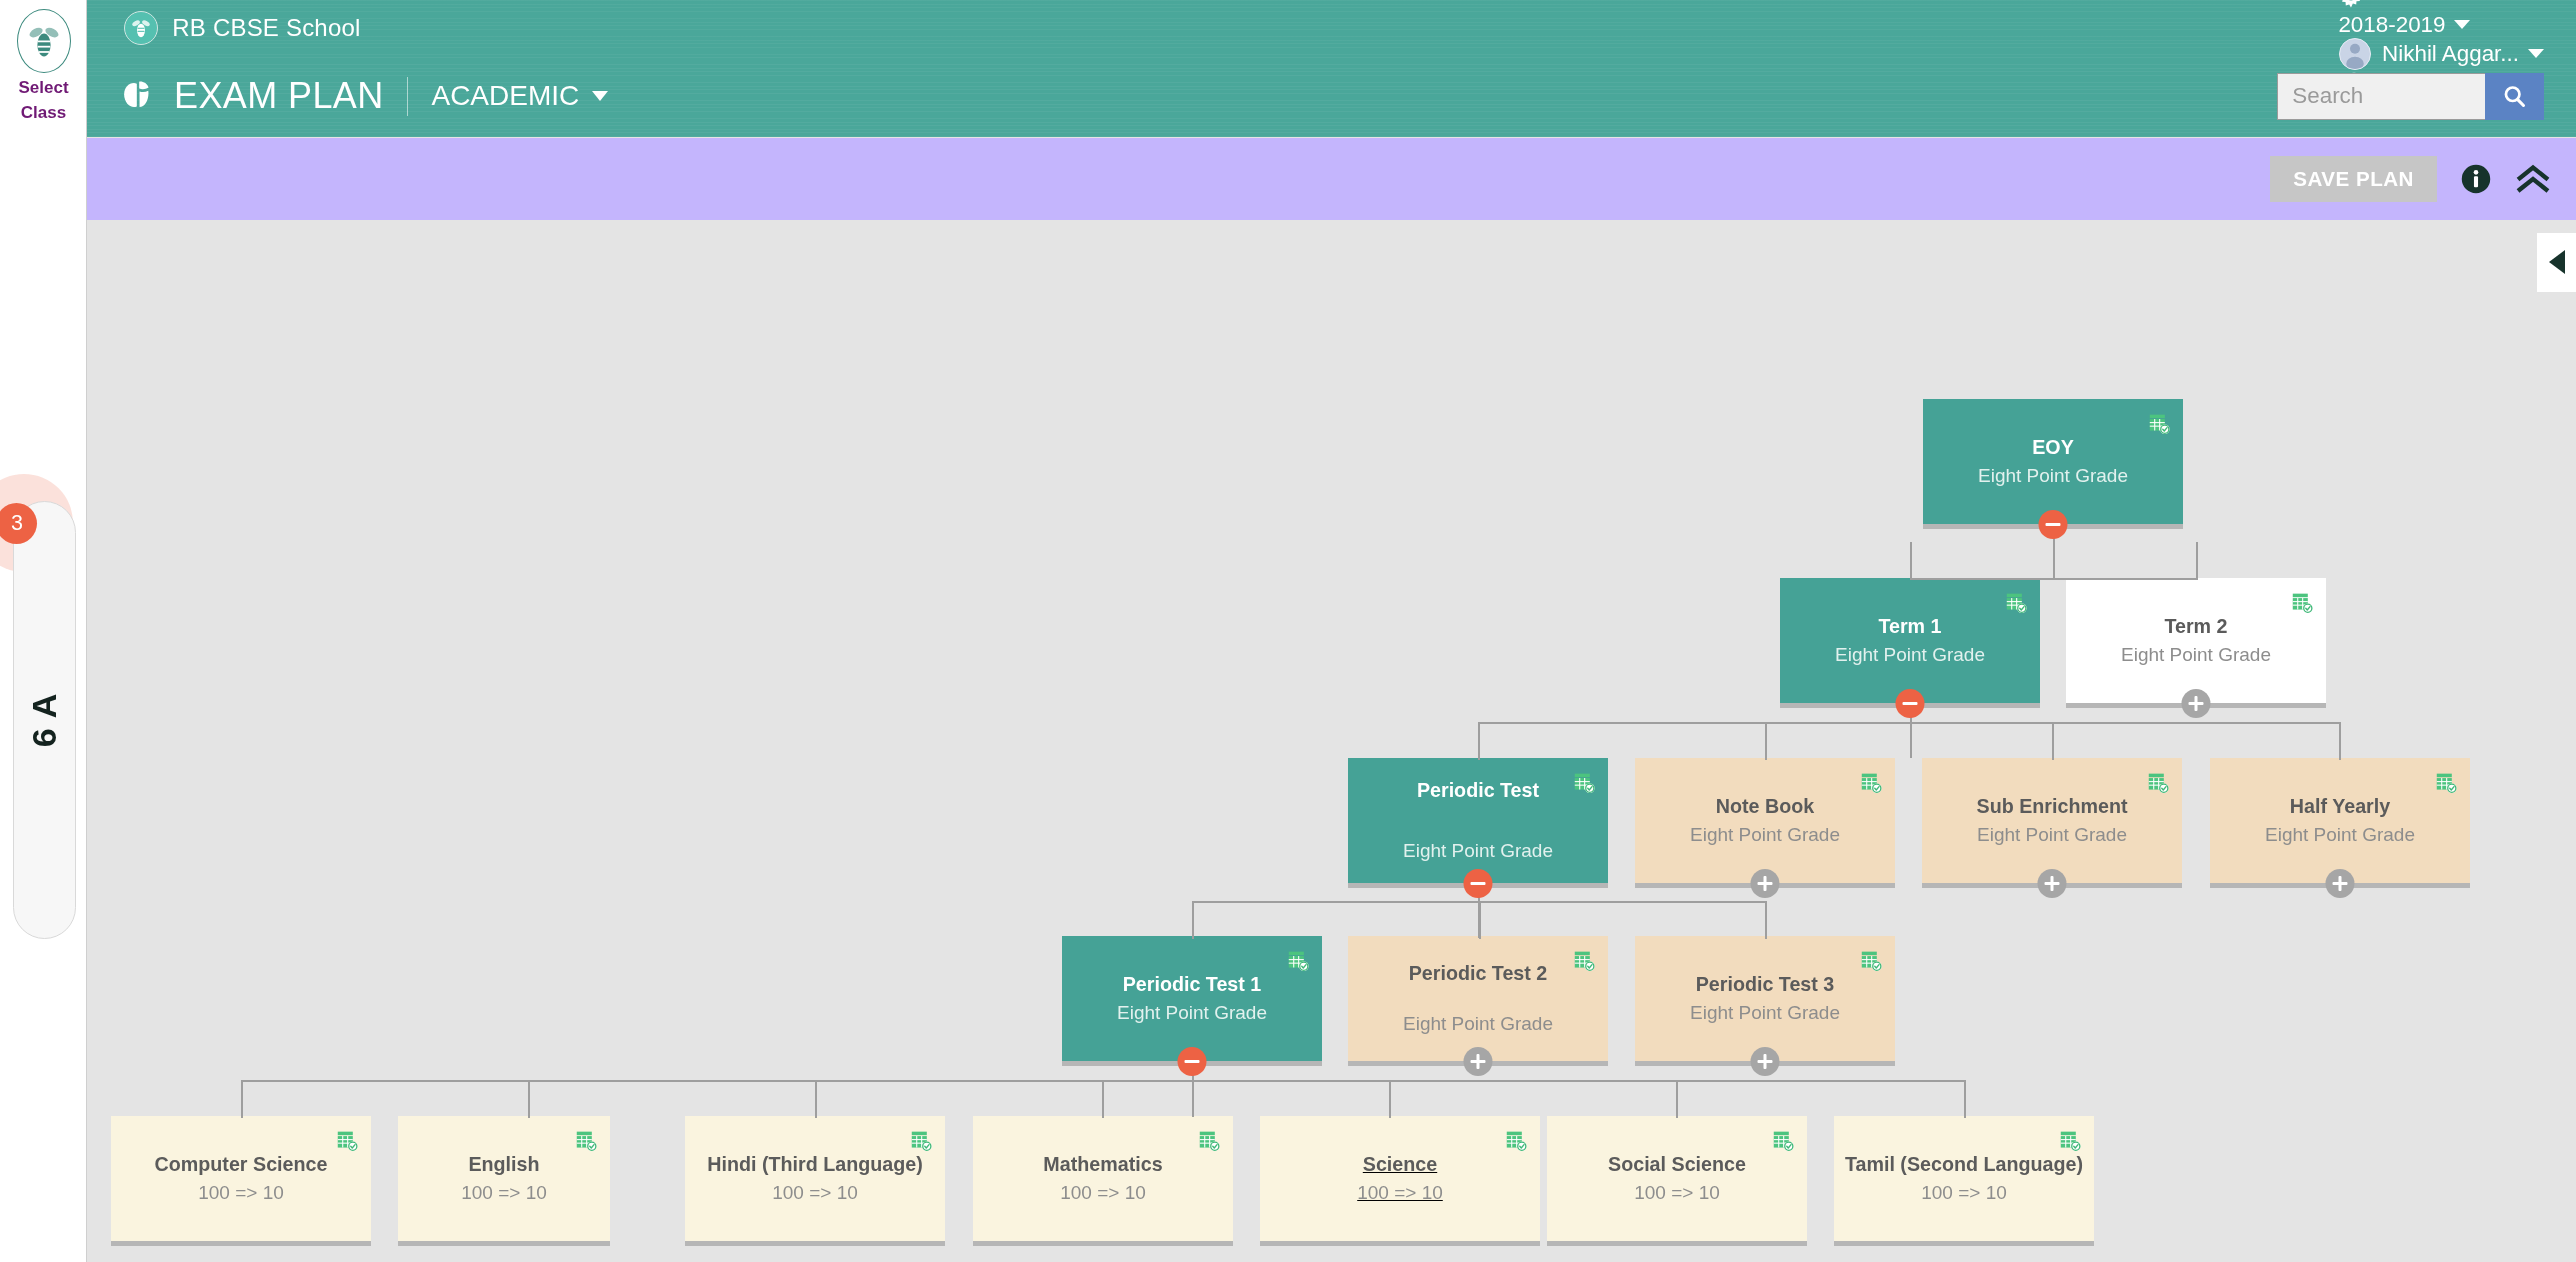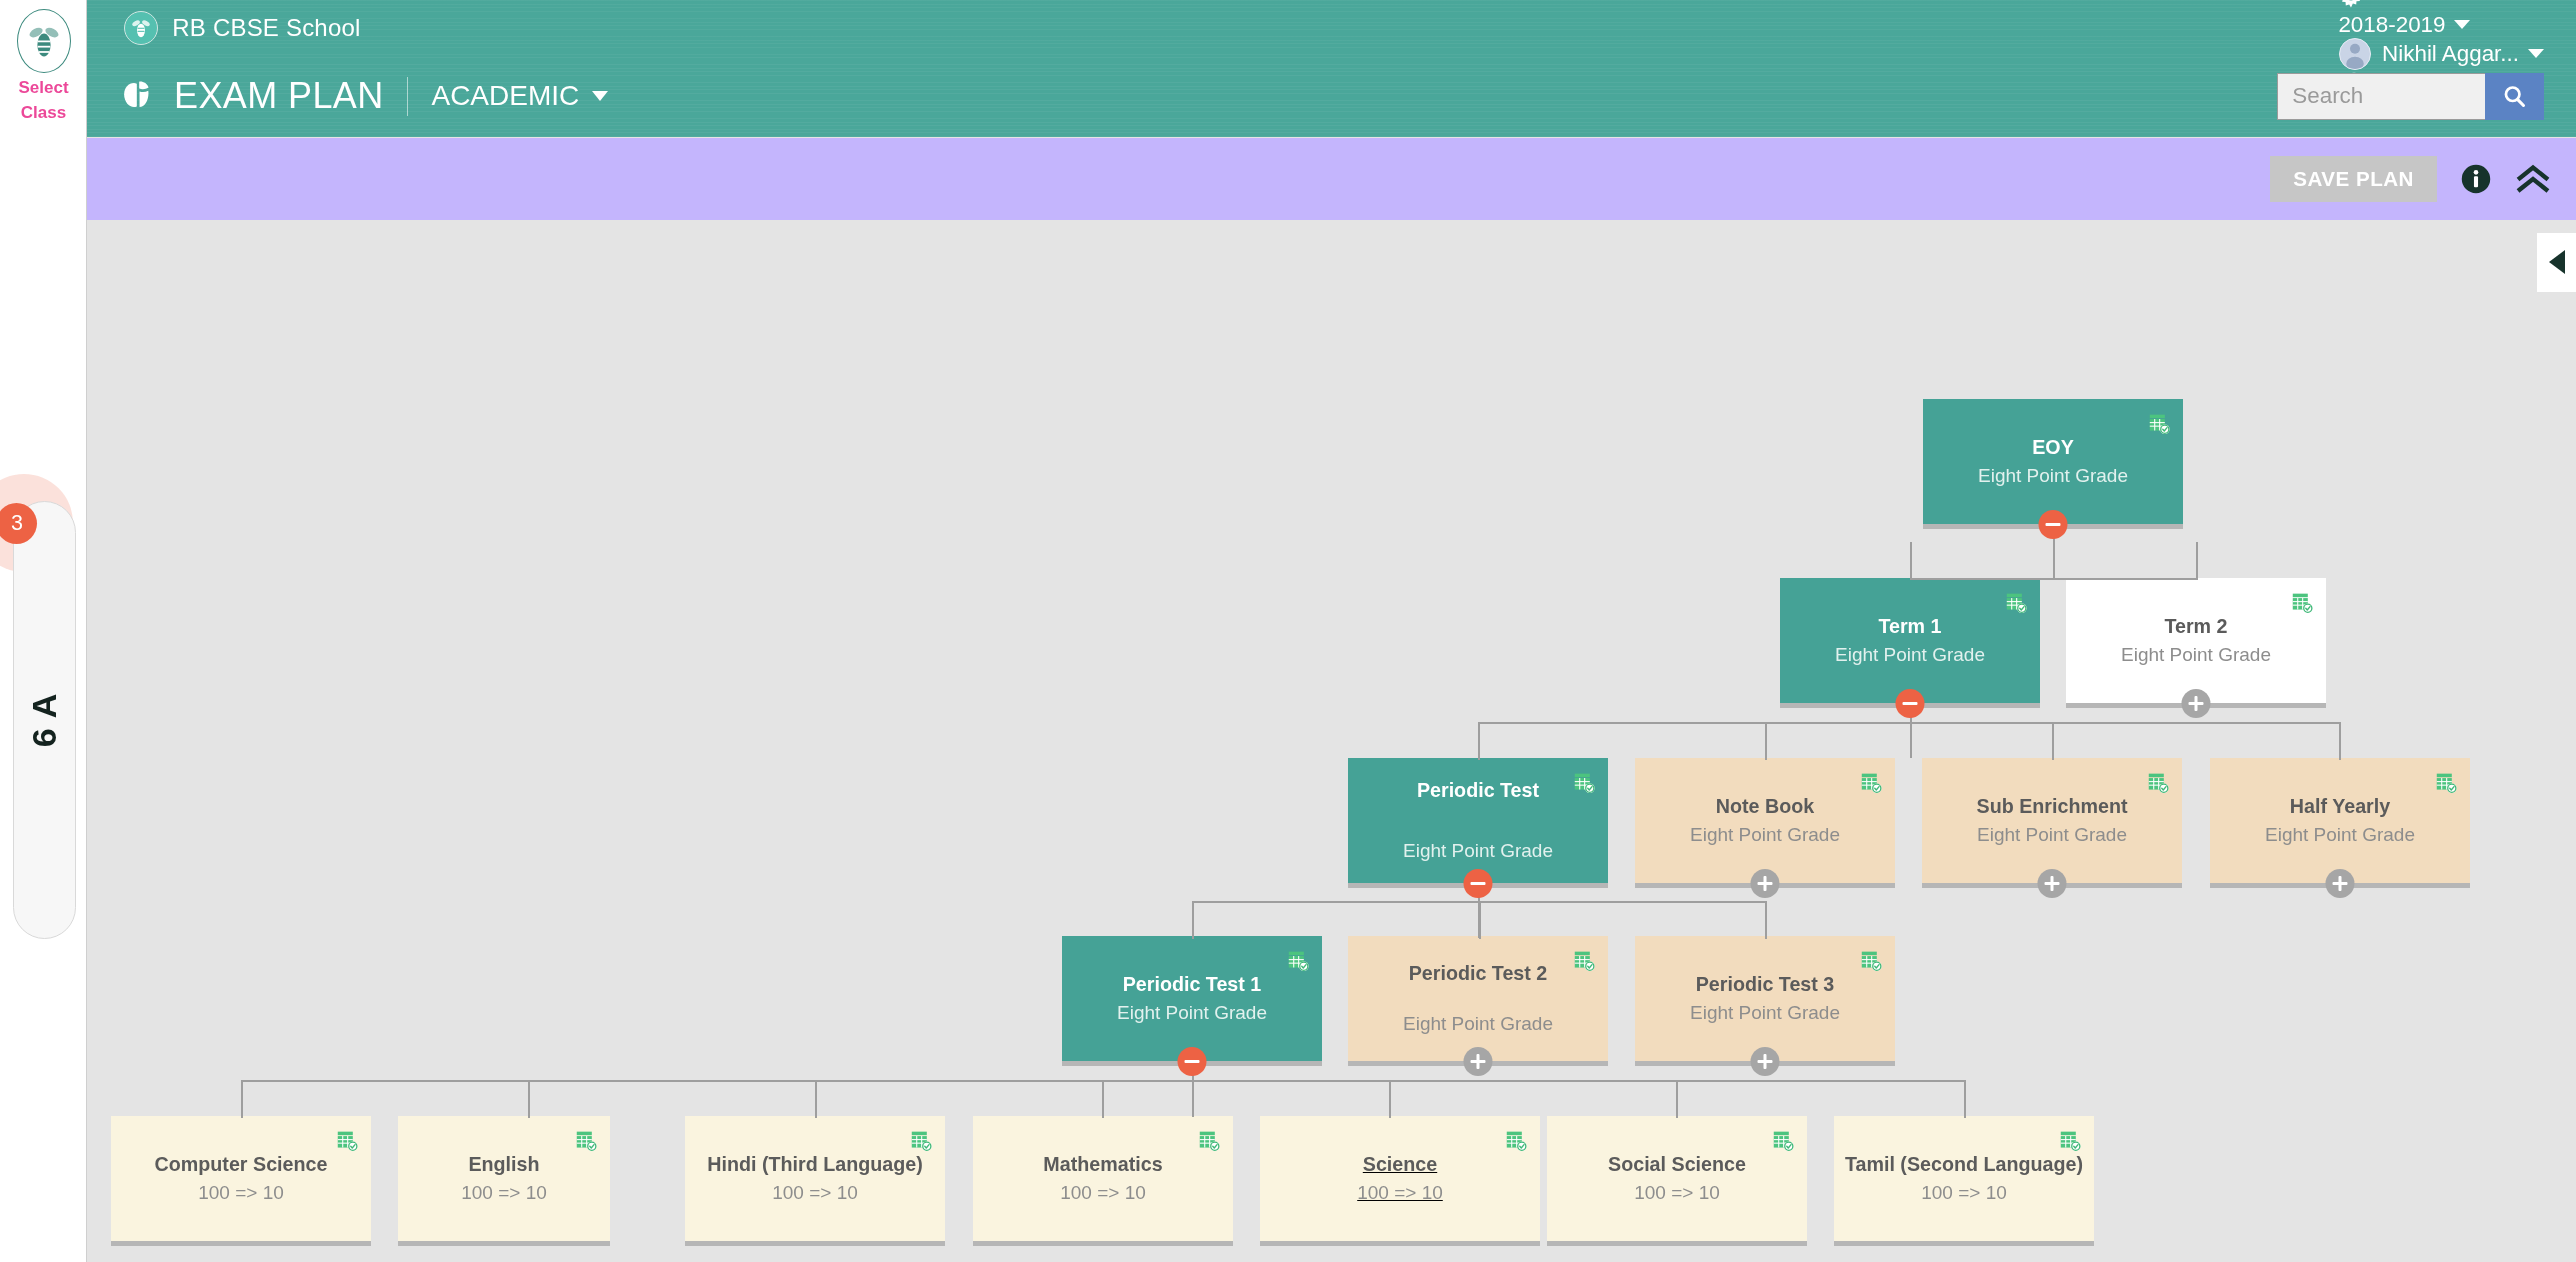--- a/index.html
+++ b/index.html
@@ -25,21 +25,21 @@
   }
   #bee-badge {
     width: 54px; height: 64px;
     margin: 3.6px auto 0;
     border: 1.8px solid #3c8a7e;
     border-radius: 50%;
     display: flex; align-items: center; justify-content: center;
   }
   #bee-badge svg { display:block; }
   .select-class-text {
-    font-size: 17px; font-weight: bold; color: #ec4899;
+    font-size: 17px; font-weight: bold; color: #701a75;
     line-height: 1.16; margin-top: 5.4px;
   }
 
   
   #class-pill {
     position: absolute; left: 12.5px; top: 501px;
     width: 63px; height: 438px;
     background: #f7f7f7;
     border: 0.9px solid #d9d9d9;
     border-radius: 34px;

